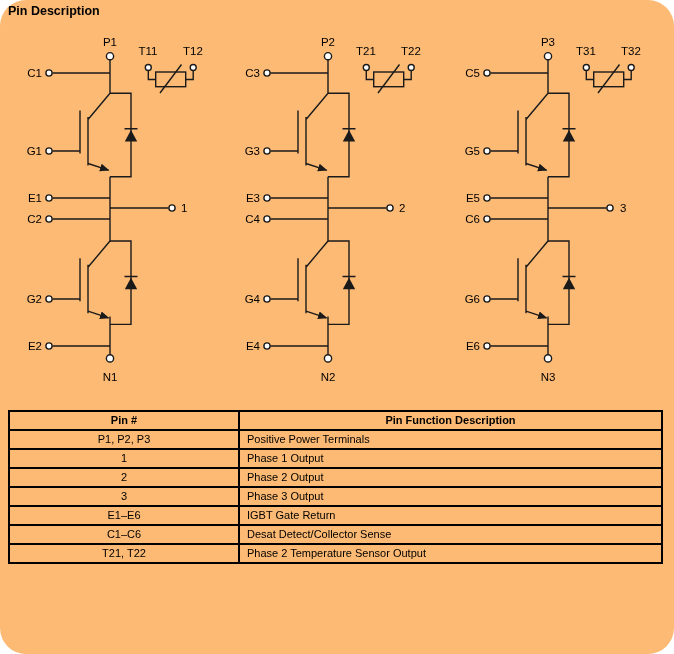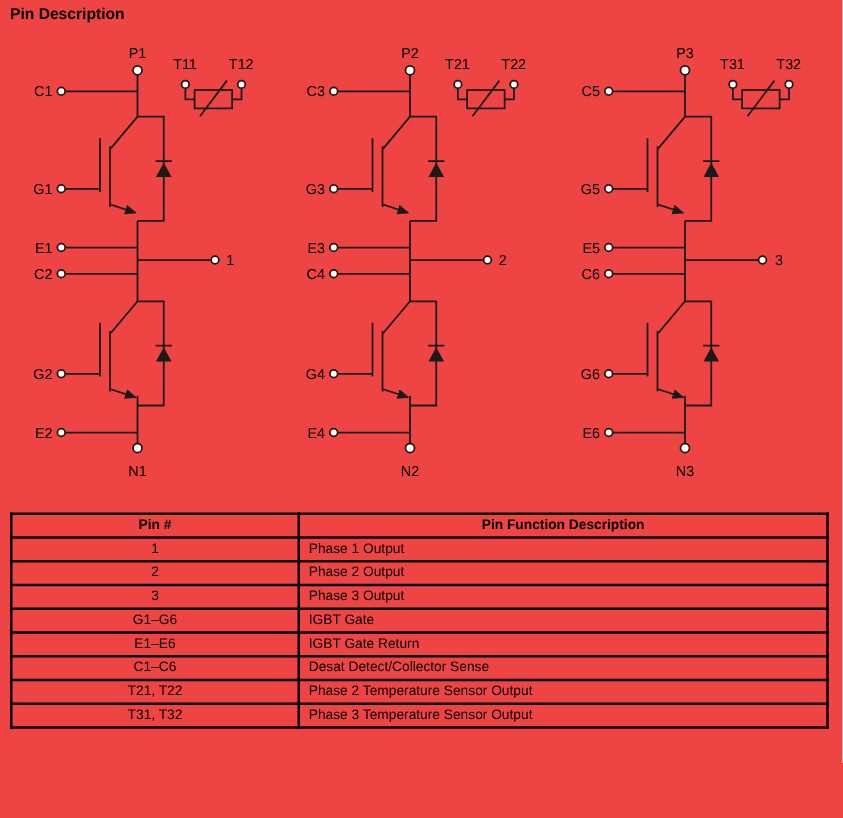--- a/index.html
+++ b/index.html
@@ -1,22 +1,23 @@
 <!DOCTYPE html>
 <html><head>
 <meta charset="utf-8">
 <style>
   html, body { margin: 0; padding: 0; background: #ffffff; }
   .page {
     position: relative;
     width: 674px;
     height: 654px;
-    background: #ef4444;
+    background: #fdba74;
     font-family: "Liberation Sans", sans-serif;
     overflow: hidden;
+    border-radius: 26px;
   }
   .title {
     position: absolute;
     left: 8px;
     top: 4px;
     font-size: 12.5px;
     font-weight: bold;
     color: #000000;
   }
   svg.schematic { position: absolute; left: 0; top: 0; }
@@ -166,47 +167,43 @@
         <col>
       </colgroup>
     <thead>
       <tr>
         <th class="pin">Pin #</th>
         <th class="pin">Pin Function Description</th>
       </tr>
     </thead>
     <tbody>
       <tr>
+        <td class="pin">P1, P2, P3</td>
+        <td class="desc">Positive Power Terminals</td>
+      </tr>
+      <tr>
         <td class="pin">1</td>
         <td class="desc">Phase 1 Output</td>
       </tr>
       <tr>
         <td class="pin">2</td>
         <td class="desc">Phase 2 Output</td>
       </tr>
       <tr>
         <td class="pin">3</td>
         <td class="desc">Phase 3 Output</td>
       </tr>
       <tr>
-        <td class="pin">G1–G6</td>
-        <td class="desc">IGBT Gate</td>
-      </tr>
-      <tr>
         <td class="pin">E1–E6</td>
         <td class="desc">IGBT Gate Return</td>
       </tr>
       <tr>
         <td class="pin">C1–C6</td>
         <td class="desc">Desat Detect/Collector Sense</td>
       </tr>
       <tr>
         <td class="pin">T21, T22</td>
         <td class="desc">Phase 2 Temperature Sensor Output</td>
       </tr>
-      <tr>
-        <td class="pin">T31, T32</td>
-        <td class="desc">Phase 3 Temperature Sensor Output</td>
-      </tr>
     </tbody>
   </table>
 
 </div>
 
 </body></html>

